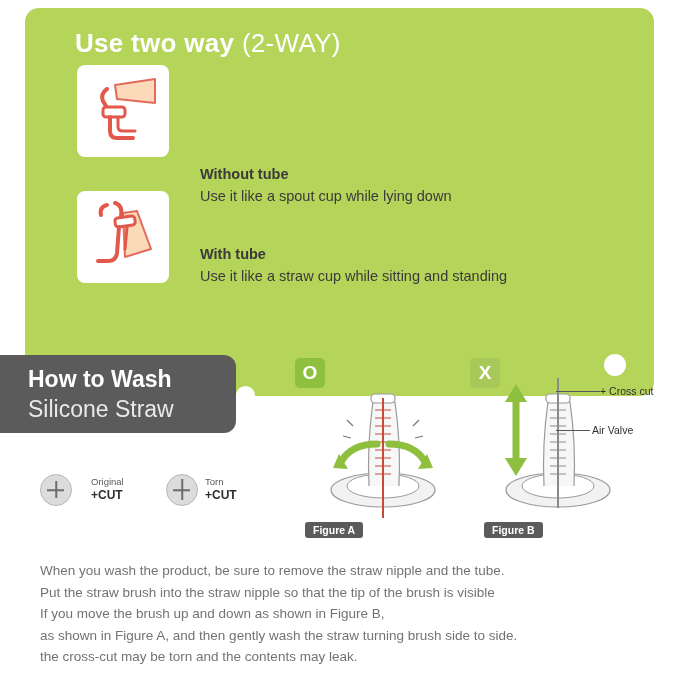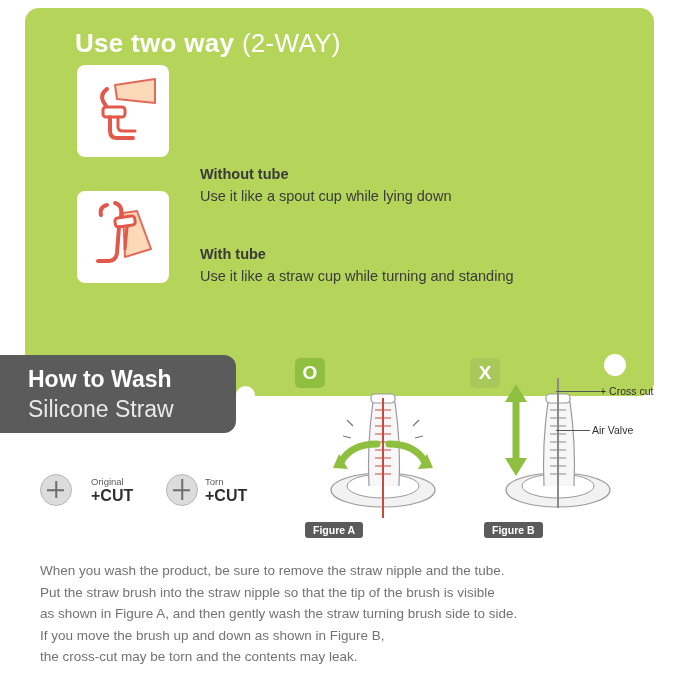--- a/index.html
+++ b/index.html
@@ -147,21 +147,21 @@
     background: #6c6c6c;
     transform: translateY(-50%);
   }
   .cut-icon.torn .vline { height: 21px; top: 4px; }
   .cut-labels .small {
     font-size: 9.5px;
     color: #5b5b5b;
     line-height: 11px;
   }
   .cut-labels .big {
-    font-size: 16px;
+    font-size: 12px;
     color: #2f2f2f;
     font-weight: bold;
     line-height: 17px;
   }
 
   
   .figure-block {
     position: absolute;
     top: 358px;
   }
@@ -259,21 +259,21 @@
       <rect x="38" y="26" width="20" height="9" rx="3" fill="#ffffff" stroke="#e2584a" stroke-width="3" transform="rotate(-8 48 30)"></rect>
       <path d="M44 26 q2 -12 -6 -14" fill="none" stroke="#e2584a" stroke-width="4" stroke-linecap="round"></path>
       <path d="M30 14 q-8 2 -6 10" fill="none" stroke="#e2584a" stroke-width="4" stroke-linecap="round"></path>
       <path d="M42 36 L40 62 q-1 8 -9 8 l-10 0" fill="none" stroke="#e2584a" stroke-width="4" stroke-linecap="round"></path>
       <path d="M50 36 L48 58" fill="none" stroke="#e2584a" stroke-width="3" stroke-linecap="round"></path>
     </svg>
   </div>
 
   <div class="row-text row-2">
     <div class="heading">With tube</div>
-    <div class="sub">Use it like a straw cup while turning and standing</div>
+    <div class="sub">Use it like a straw cup while sitting and standing</div>
   </div>
 
   <div class="white-dot"></div>
 </div>
 
 <div class="grey-panel">
   <div class="grey-title">
     <div>How to Wash</div>
     <div class="thin">Silicone Straw</div>
   </div>
@@ -371,16 +371,16 @@
   <span>+</span>
   <span>Cross cut</span>
 </div>
 
 <div class="callout-line line-air"></div>
 <div class="callout callout-air">Air Valve</div>
 
 <div class="body-text">
   <div>When you wash the product, be sure to remove the straw nipple and the tube.</div>
   <div>Put the straw brush into the straw nipple so that the tip of the brush is visible</div>
+  <div>If you move the brush up and down as shown in Figure B,</div>
   <div>as shown in Figure A, and then gently wash the straw turning brush side to side.</div>
-  <div>If you move the brush up and down as shown in Figure B,</div>
   <div>the cross-cut may be torn and the contents may leak.</div>
 </div>
 
 </body></html>

